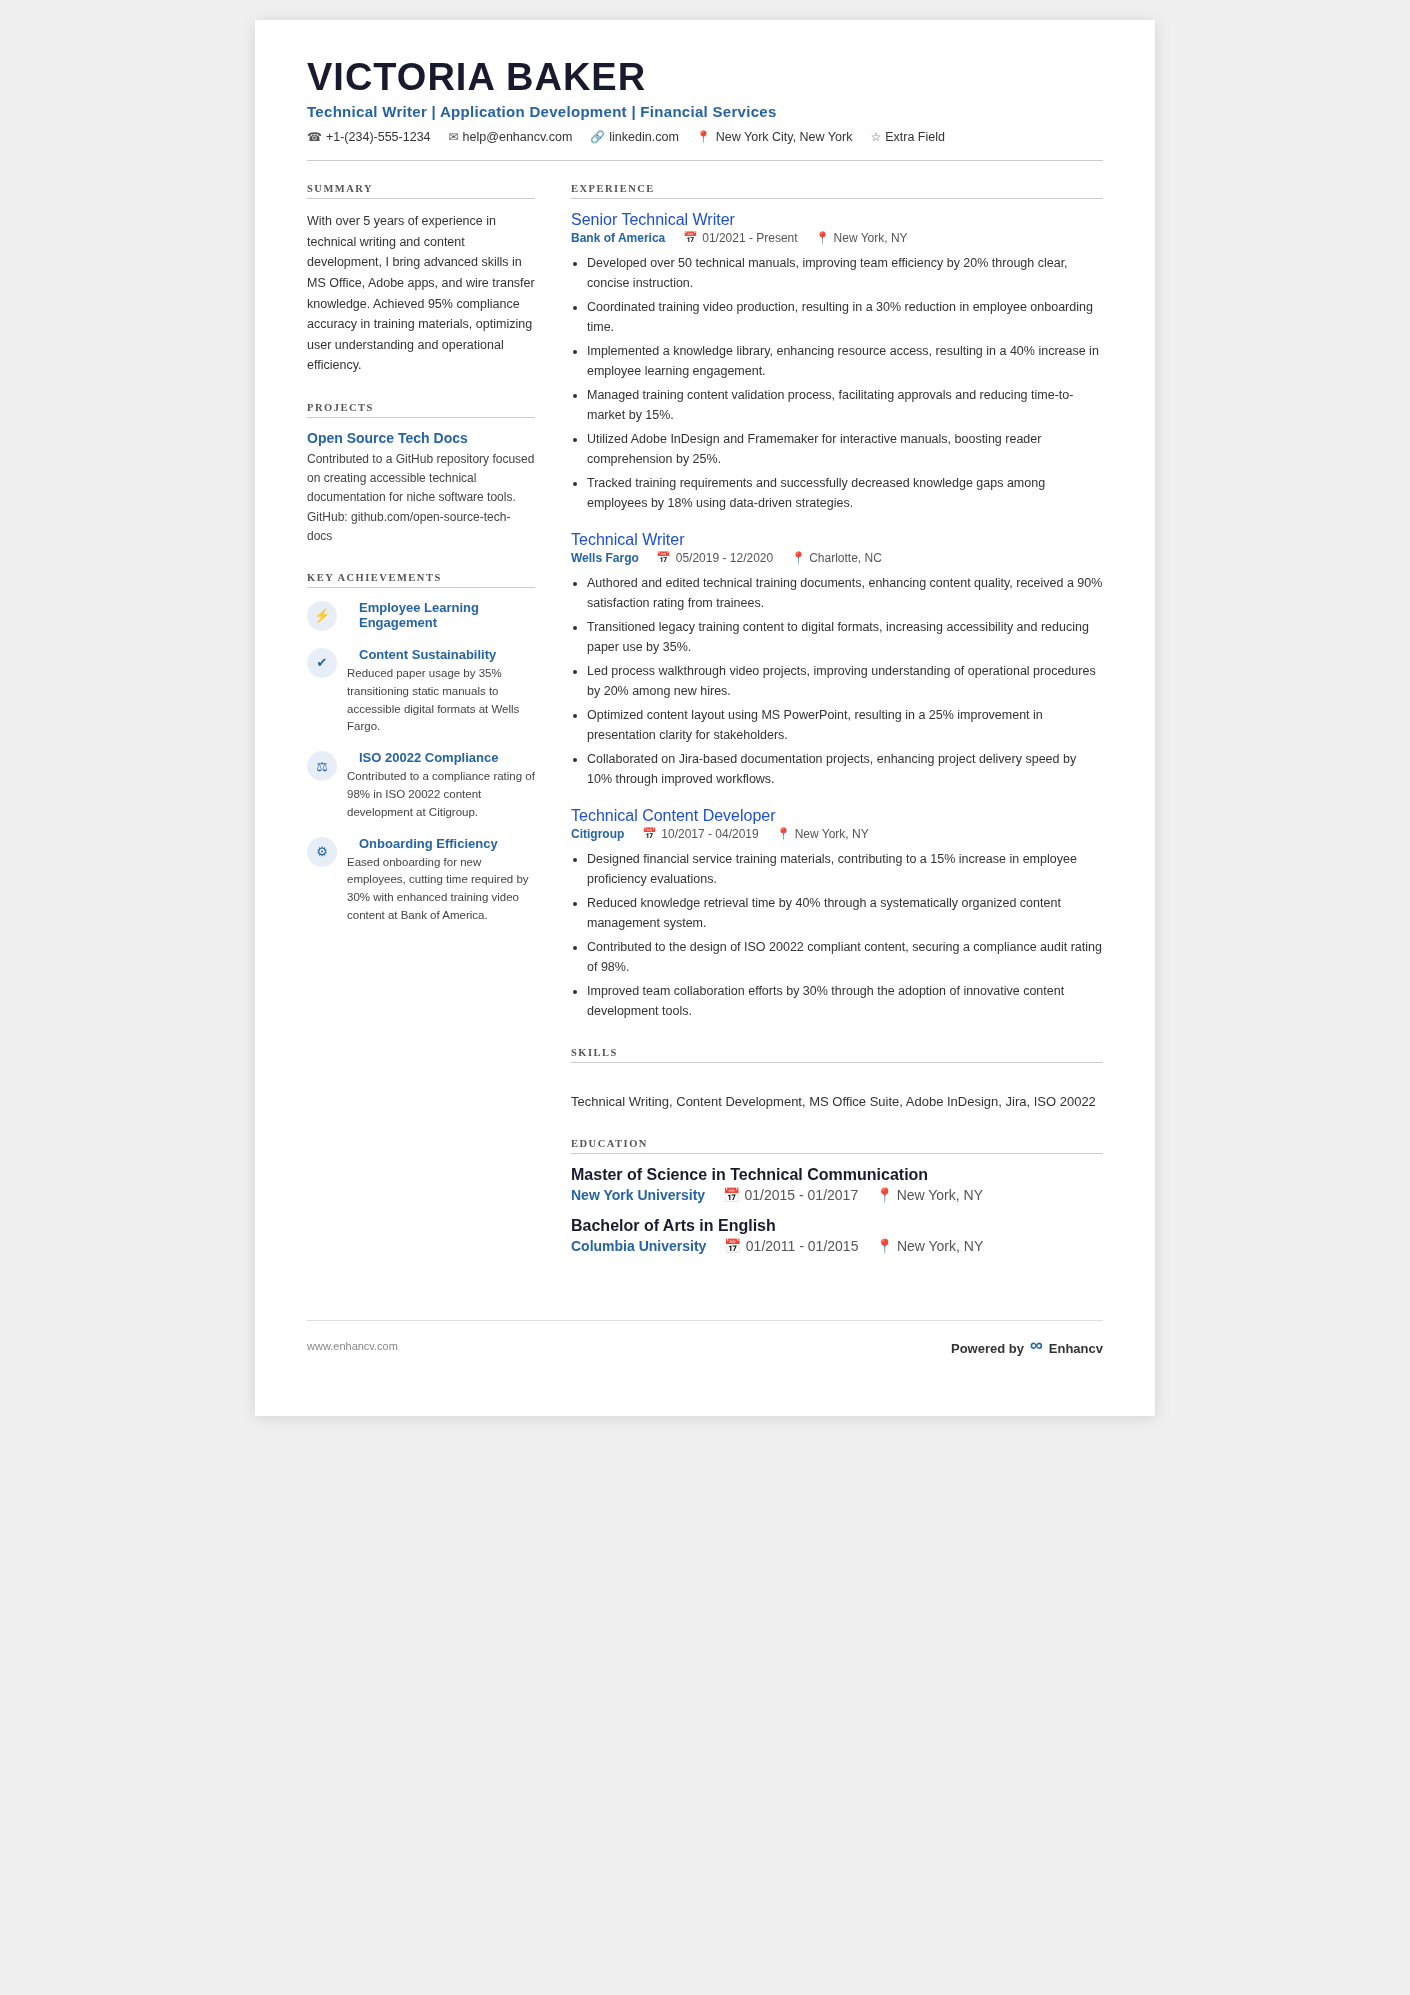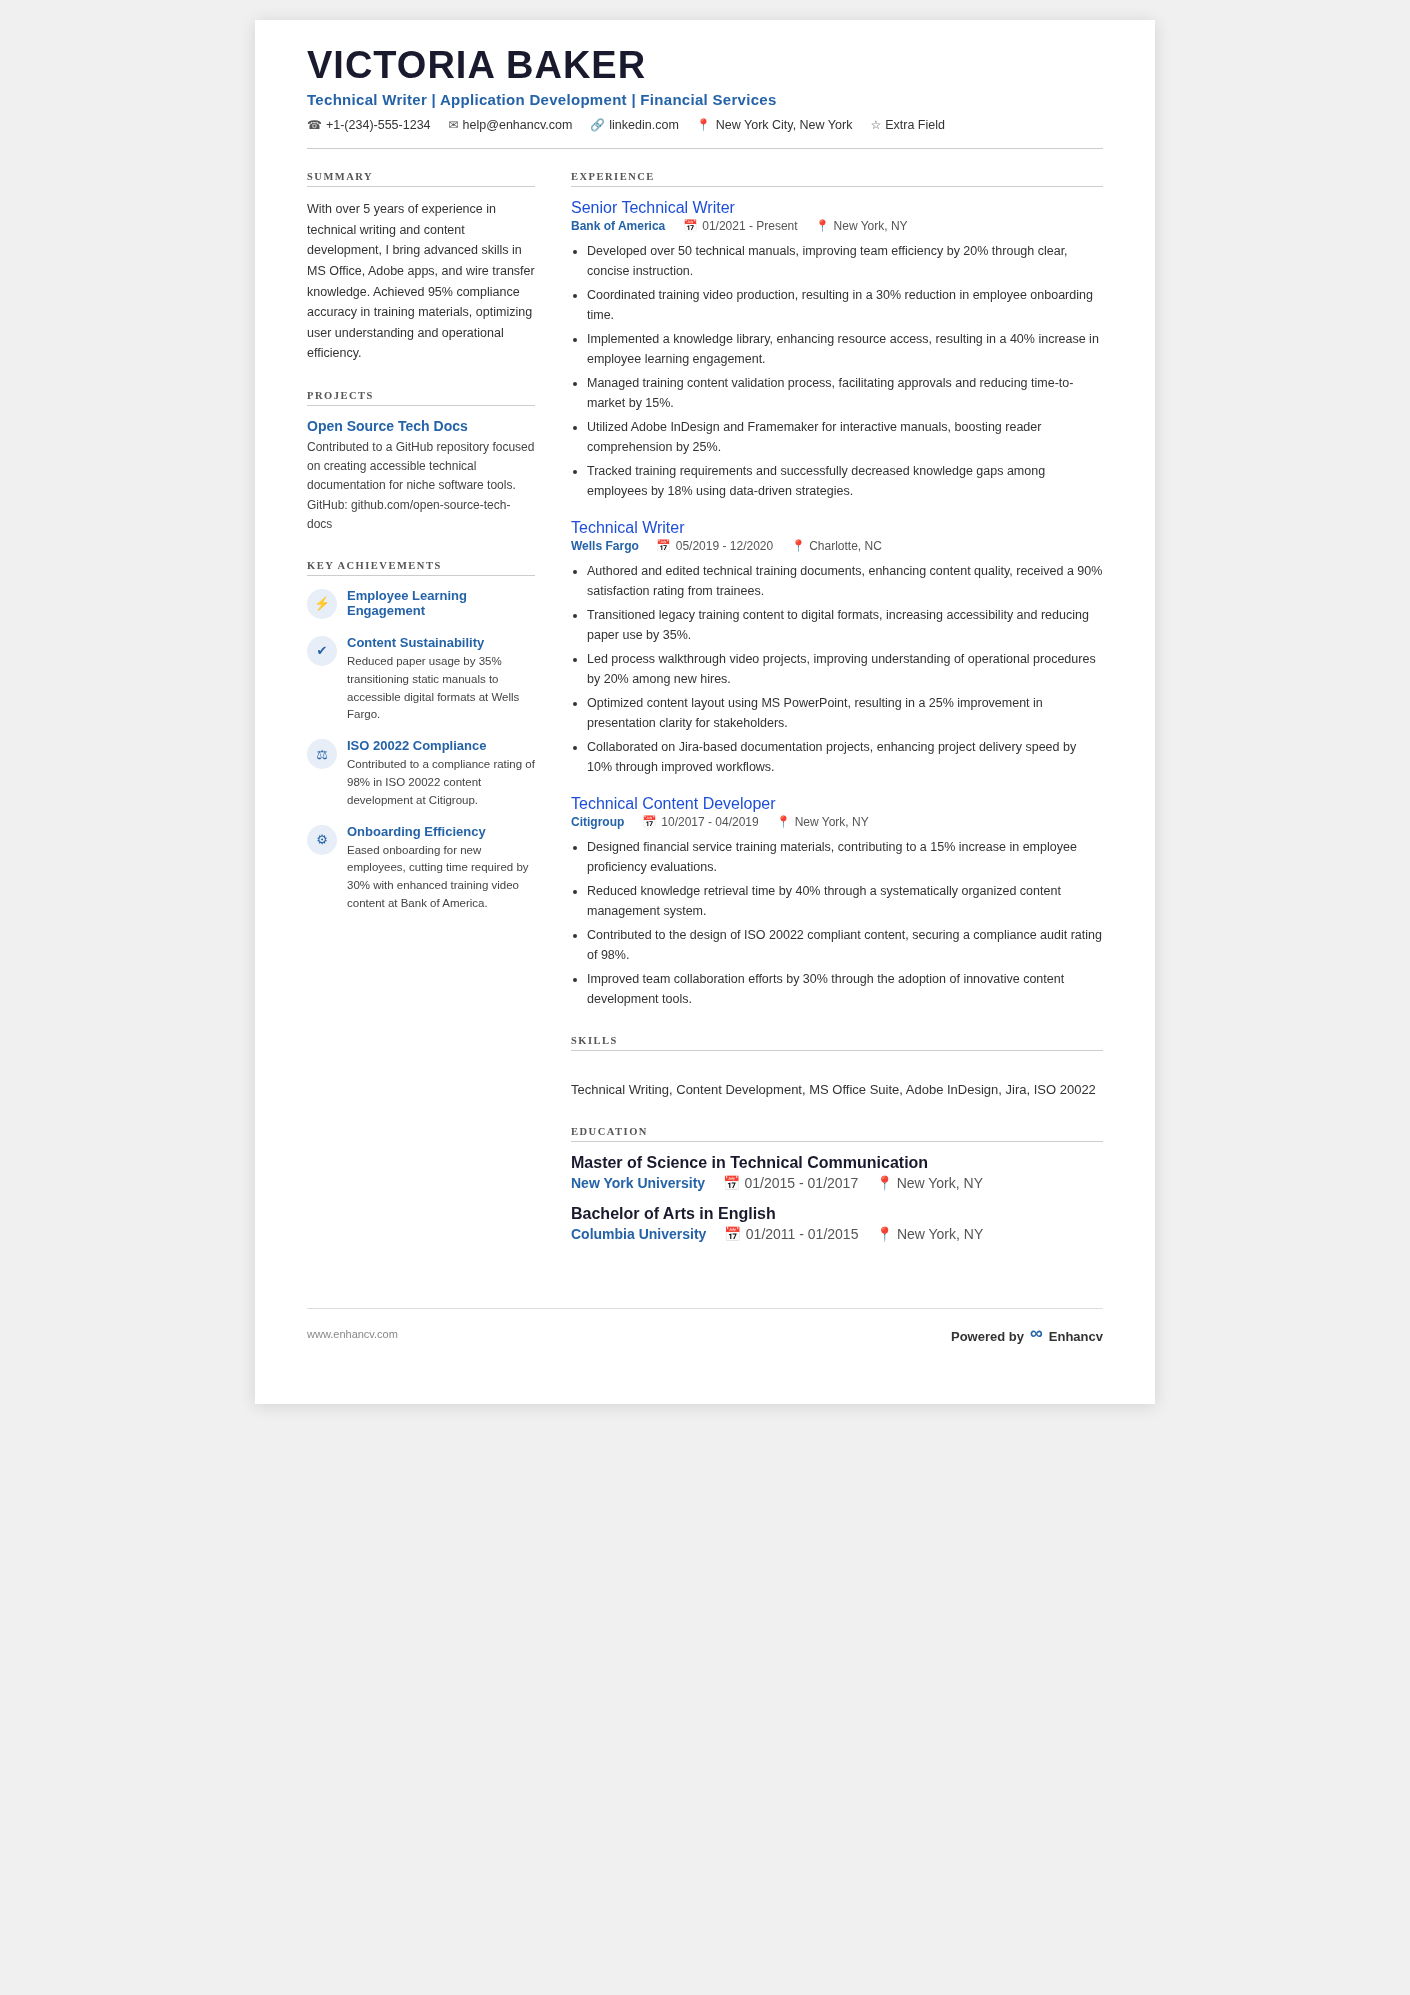--- a/index.html
+++ b/index.html
@@ -6,21 +6,21 @@
     body {
       font-family: 'Arial', sans-serif;
       background: #f0f0f0;
       display: flex;
       justify-content: center;
       padding: 20px 0;
     }
     .page {
       width: 900px;
       background: #fff;
-      padding: 24px 52px 60px 52px;
+      padding: 36px 52px 60px 52px;
       box-shadow: 0 2px 16px rgba(0,0,0,0.12);
       position: relative;
     }
     .header-name {
       font-size: 38px;
       font-weight: 900;
       color: #1a1a2e;
       letter-spacing: 1px;
       text-transform: uppercase;
     }
@@ -99,20 +99,21 @@
       flex-shrink: 0;
       font-size: 13px;
       color: #2563a8;
       margin-top: 1px;
     }
     .ach-title {
       font-size: 13px;
       font-weight: 700;
       color: #2563a8;
       margin-bottom: 3px;
+      margin-left: 12px;
     }
     .ach-desc {
       font-size: 11.5px;
       color: #444;
       line-height: 1.55;
     }
     .exp-job-title {
       font-size: 16px;
       font-weight: 400;
       color: #1d4ed8;

